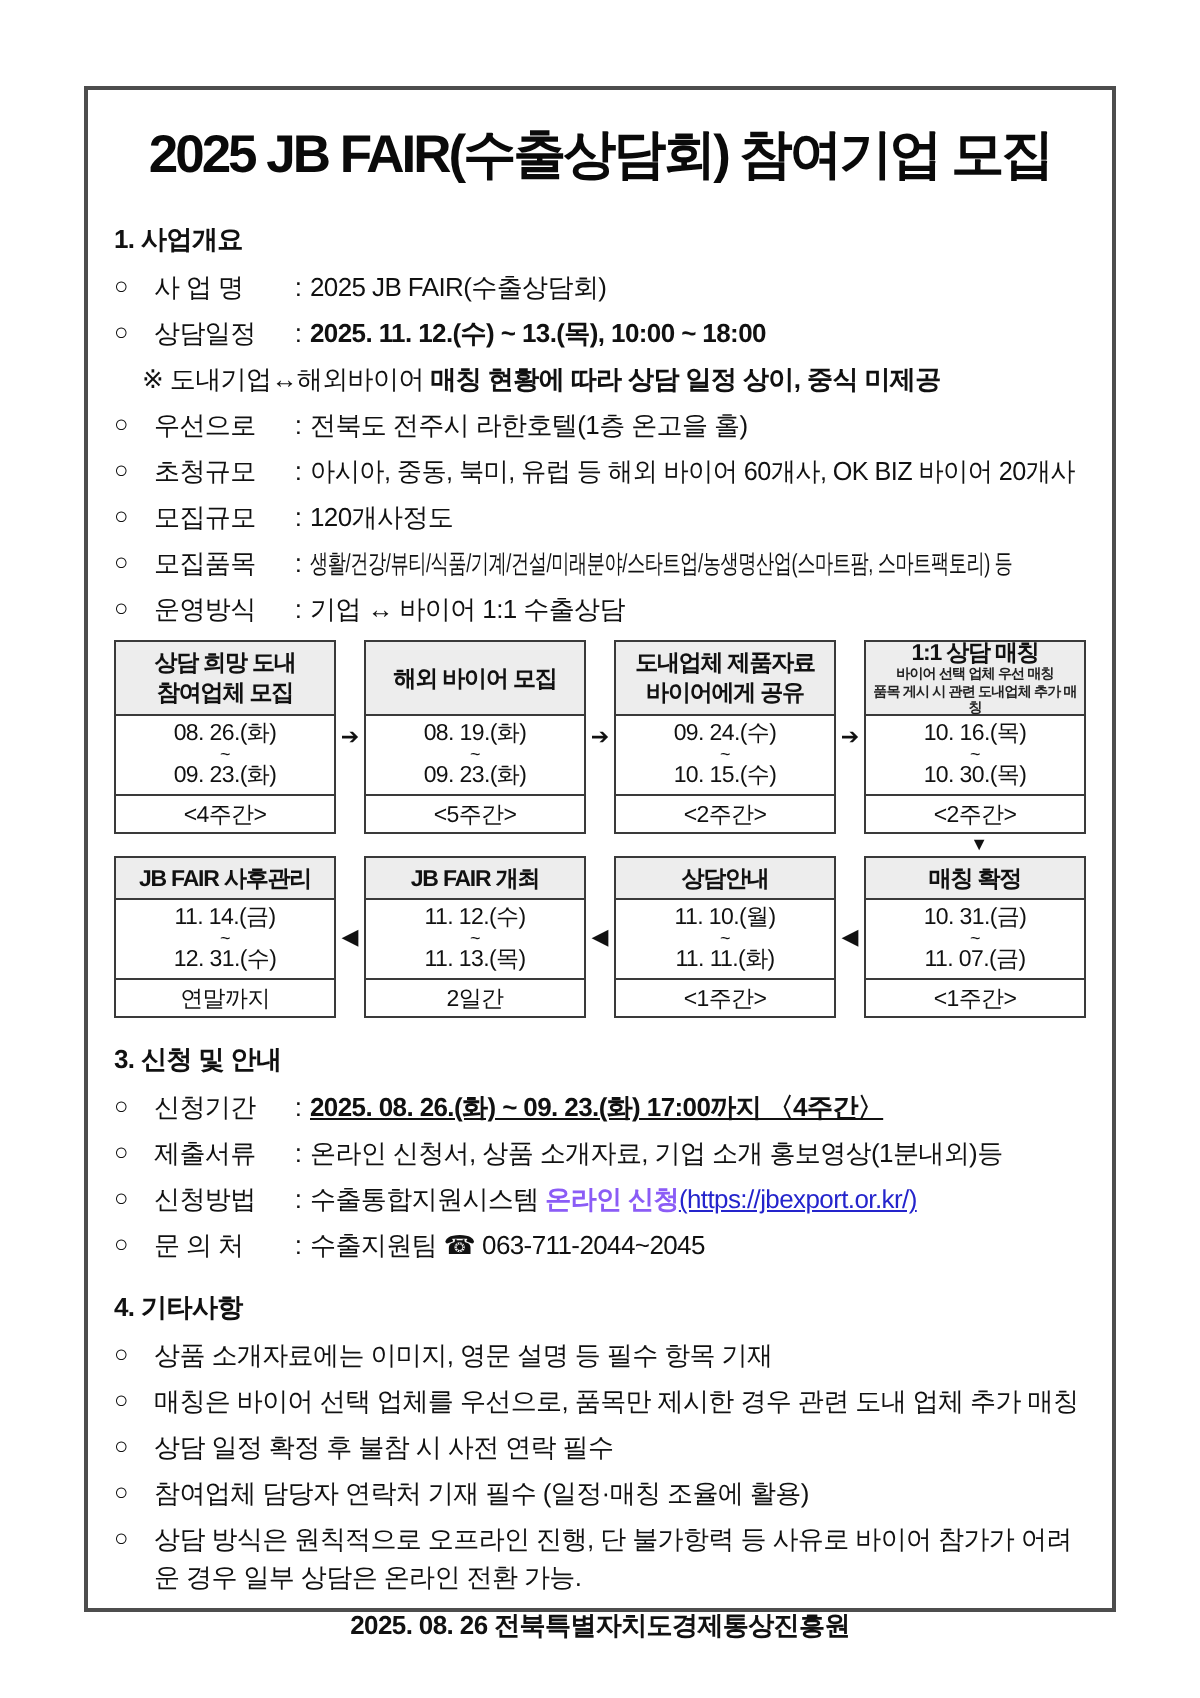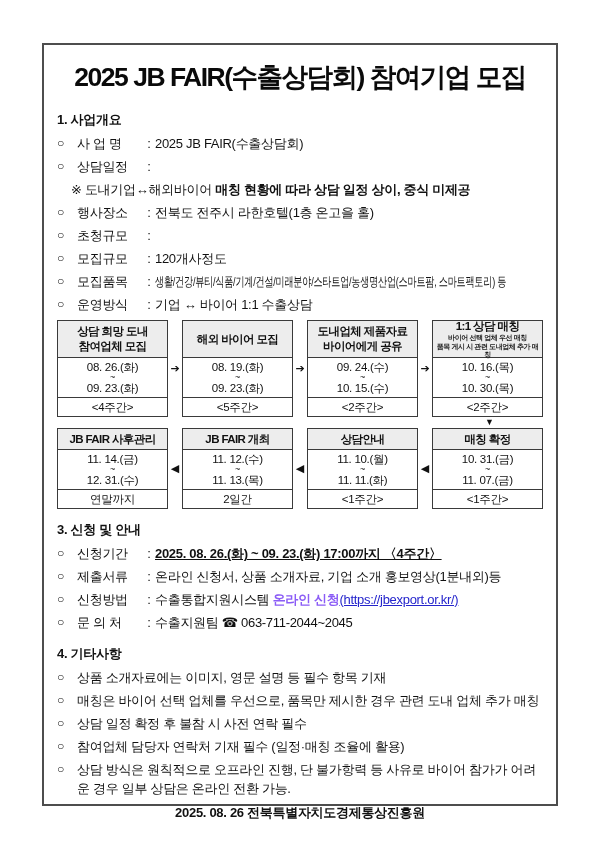--- a/index.html
+++ b/index.html
@@ -62,37 +62,39 @@
       <span class="bullet">○</span>
       <span class="label">사 업 명</span>
       <span class="colon">:</span>
       <span class="val">2025 JB FAIR(수출상담회)</span>
     </div>
 
     <div class="item">
       <span class="bullet">○</span>
       <span class="label">상담일정</span>
       <span class="colon">:</span>
+      <span class="val b">2025. 11. 12.(수) ~ 13.(목), 10:00 ~ 18:00</span>
     </div>
 
     <div class="item note-item">
       <span><span>※ 도내기업↔해외바이어 </span><span class="b">매칭 현황에 따라 상담 일정 상이, 중식 미제공</span></span>
     </div>
 
     <div class="item">
       <span class="bullet">○</span>
-      <span class="label">행사장소</span>
+      <span class="label">우선으로</span>
       <span class="colon">:</span>
       <span class="val">전북도 전주시 라한호텔(1층 온고을 홀)</span>
     </div>
 
     <div class="item">
       <span class="bullet">○</span>
       <span class="label">초청규모</span>
       <span class="colon">:</span>
+      <span class="val"><span class="semi-condensed">아시아, 중동, 북미, 유럽 등 해외 바이어 60개사, OK BIZ 바이어 20개사</span></span>
     </div>
 
     <div class="item">
       <span class="bullet">○</span>
       <span class="label">모집규모</span>
       <span class="colon">:</span>
       <span class="val">120개사정도</span>
     </div>
 
     <div class="item">

